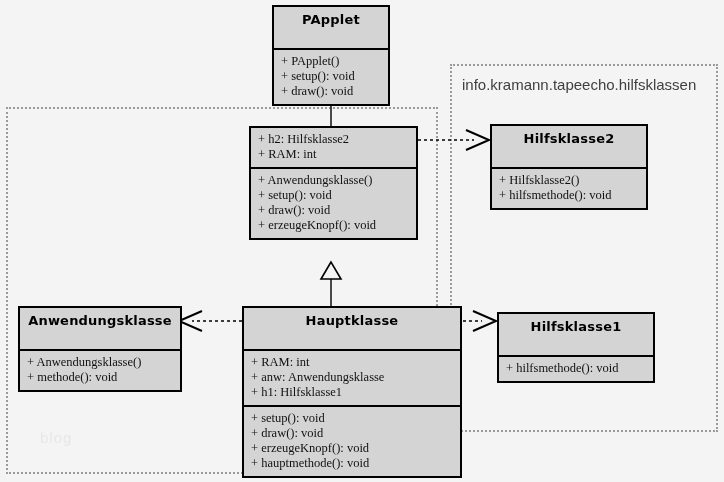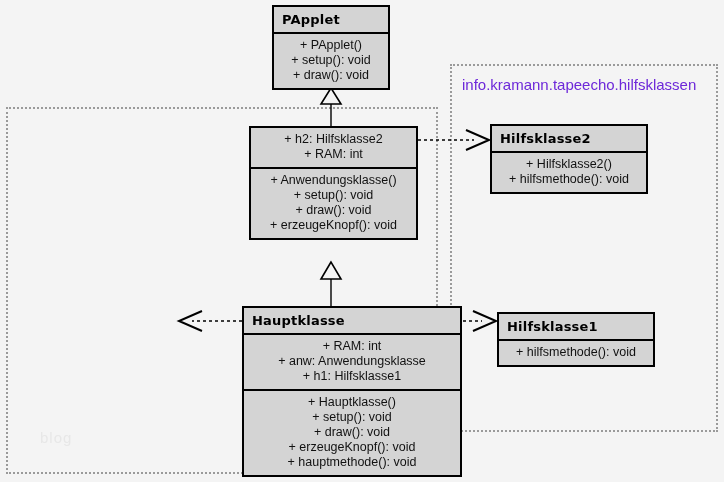--- a/index.html
+++ b/index.html
@@ -23,58 +23,57 @@
   
   .package {
     position: absolute;
     border: 2px dotted #9a9a9a;
     background: transparent;
     box-sizing: border-box;
   }
   .package-label {
     position: absolute;
     font-size: 15px;
-    color: #6d28d9;
+    color: #404040;
     white-space: nowrap;
     font-family: "Liberation Sans", sans-serif;
   }
 
   
   .uml {
     position: absolute;
     box-sizing: border-box;
     border: 2px solid #000;
     background: #d4d4d4;
     z-index: 5;
   }
   .uml .title {
-    text-align: left;
+    text-align: center;
     font-weight: bold;
     font-size: 13px;
     color: #000;
-    padding: 5px 8px 5px 8px;
+    padding: 5px 8px 21px 8px;
     border-bottom: 2px solid #000;
     background: #d4d4d4;
     letter-spacing: .2px;
     font-family: "DejaVu Sans", sans-serif;
   }
   .uml .compartment {
     padding: 4px 7px 5px 7px;
     background: #d4d4d4;
   }
   .uml .compartment + .compartment {
     border-top: 2px solid #000;
   }
   .uml .member {
     font-size: 12.5px;
     line-height: 15px;
     color: #111;
     white-space: nowrap;
-    font-family: Liberation Sans, sans-serif;
-    text-align: center;
+    font-family: Liberation Serif, serif;
   }
 
   
   .conn {
     position: absolute;
     z-index: 3;
   }
   .conn svg { display: block; overflow: visible; }
 
   
@@ -150,28 +149,34 @@
   </div>
 
   <div class="uml" id="cls-hauptklasse" style="left: 242px; top: 306px; width: 220px;">
     <div class="title">Hauptklasse</div>
     <div class="compartment">
       <div class="member">+ RAM: int</div>
       <div class="member">+ anw: Anwendungsklasse</div>
       <div class="member">+ h1: Hilfsklasse1</div>
     </div>
     <div class="compartment">
-      <div class="member">+ Hauptklasse()</div>
       <div class="member">+ setup(): void</div>
       <div class="member">+ draw(): void</div>
       <div class="member">+ erzeugeKnopf(): void</div>
       <div class="member">+ hauptmethode(): void</div>
     </div>
   </div>
 
+  <div class="uml" id="cls-anwendungsklasse" style="left: 18px; top: 306px; width: 164px;">
+    <div class="title">Anwendungsklasse</div>
+    <div class="compartment">
+      <div class="member">+ Anwendungsklasse()</div>
+      <div class="member">+ methode(): void</div>
+    </div>
+  </div>
 
   <div class="uml" id="cls-hilfsklasse2" style="left: 490px; top: 124px; width: 158px;">
     <div class="title">Hilfsklasse2</div>
     <div class="compartment">
       <div class="member">+ Hilfsklasse2()</div>
       <div class="member">+ hilfsmethode(): void</div>
     </div>
   </div>
 
   <div class="uml" id="cls-hilfsklasse1" style="left: 497px; top: 312px; width: 158px;">

